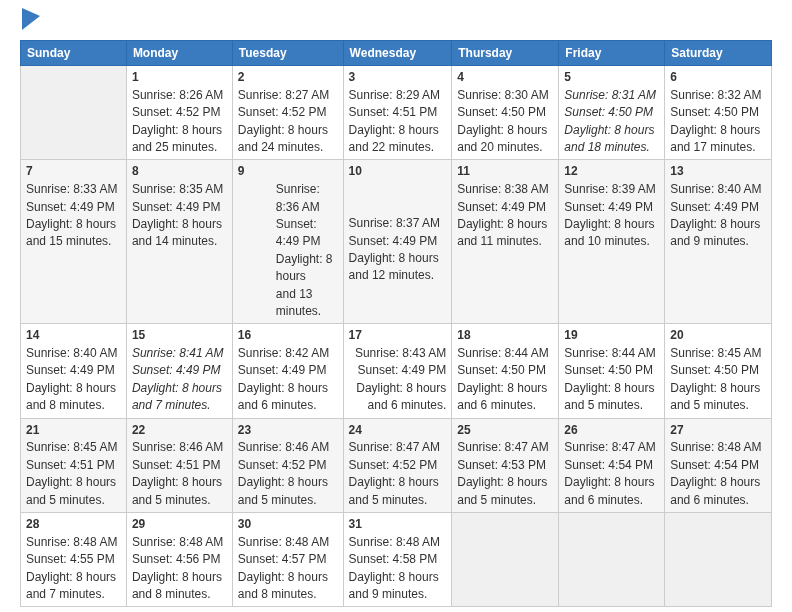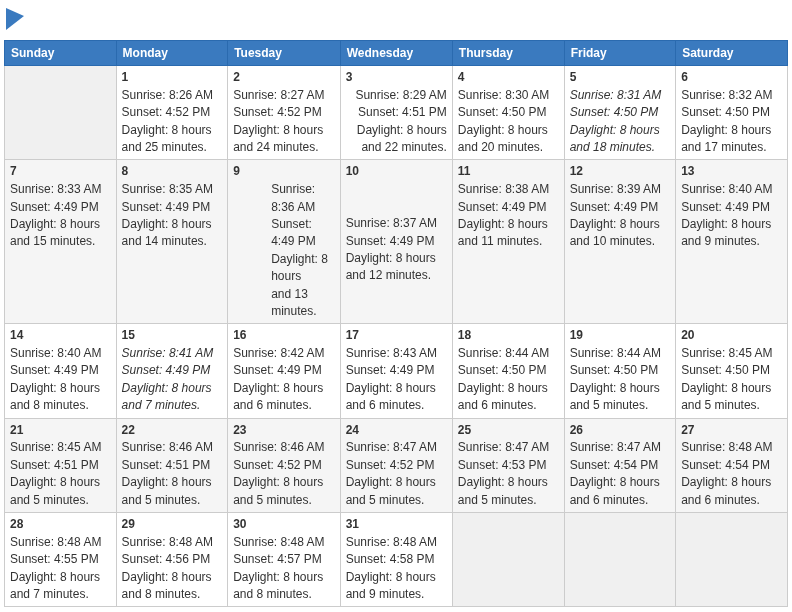--- a/index.html
+++ b/index.html
@@ -7,21 +7,21 @@
       font-family: Arial, sans-serif;
       background: #fff;
       width: 792px;
       height: 612px;
       overflow: hidden;
     }
     .page {
       width: 792px;
       height: 612px;
       background: #fff;
-      padding: 16px 4px;
+      padding: 16px 20px;
     }
     .header {
       display: flex;
       justify-content: space-between;
       align-items: flex-start;
       margin-bottom: 10px;
     }
     .logo {
       display: flex;
       align-items: center;
@@ -147,21 +147,21 @@
           </td>
           <td>
             <span class="day-num">2</span>
             <div class="day-info" style="white-space: pre-line;">Sunrise: 8:27 AM
 Sunset: 4:52 PM
 Daylight: 8 hours
 and 24 minutes.</div>
           </td>
           <td>
             <span class="day-num">3</span>
-            <div class="day-info" style="white-space: pre-line; text-align: right;">Sunrise: 8:29 AM
+            <div class="day-info" style="white-space: pre-line;">Sunrise: 8:29 AM
 Sunset: 4:51 PM
 Daylight: 8 hours
 and 22 minutes.</div>
           </td>
           <td>
             <span class="day-num">4</span>
             <div class="day-info" style="white-space: pre-line;">Sunrise: 8:30 AM
 Sunset: 4:50 PM
 Daylight: 8 hours
 and 20 minutes.</div>
@@ -249,21 +249,21 @@
           </td>
           <td>
             <span class="day-num">16</span>
             <div class="day-info" style="white-space: pre-line;">Sunrise: 8:42 AM
 Sunset: 4:49 PM
 Daylight: 8 hours
 and 6 minutes.</div>
           </td>
           <td>
             <span class="day-num">17</span>
-            <div class="day-info" style="white-space: pre-line;">Sunrise: 8:43 AM
+            <div class="day-info" style="white-space: pre-line; text-align: right;">Sunrise: 8:43 AM
 Sunset: 4:49 PM
 Daylight: 8 hours
 and 6 minutes.</div>
           </td>
           <td>
             <span class="day-num">18</span>
             <div class="day-info" style="white-space: pre-line;">Sunrise: 8:44 AM
 Sunset: 4:50 PM
 Daylight: 8 hours
 and 6 minutes.</div>

